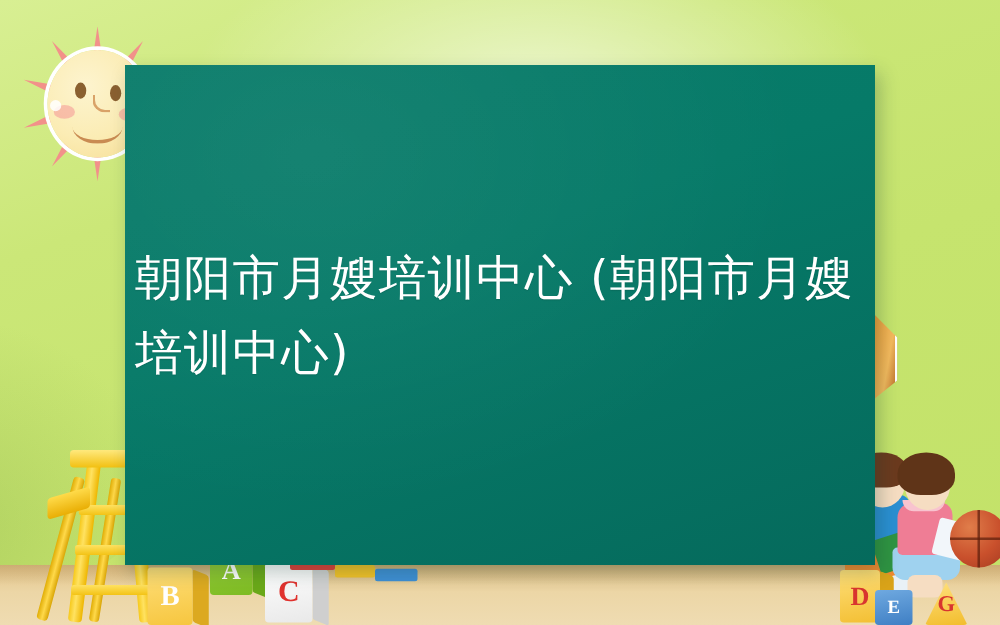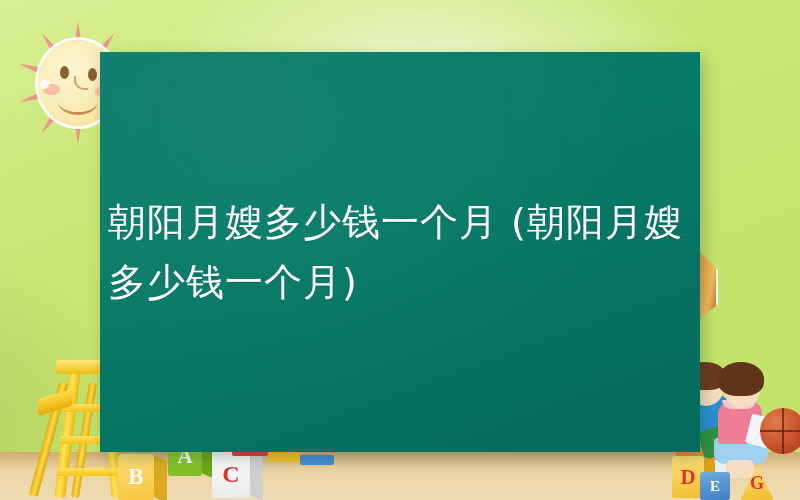--- a/index.html
+++ b/index.html
@@ -411,16 +411,16 @@
   </div>
   <div class="block blk-E">
     <div class="front">E</div>
   </div>
   <div class="block blk-G">
     <div class="front">G</div>
   </div>
 
   <div class="board">
     <div class="board-sheen"></div>
-    <div class="board-text">朝阳月嫂多少钱一个月 (朝阳月嫂多少钱一个月)</div>
+    <div class="board-text">朝阳市月嫂培训中心 (朝阳市月嫂培训中心)</div>
   </div>
 
 </div>
 
 </body></html>

